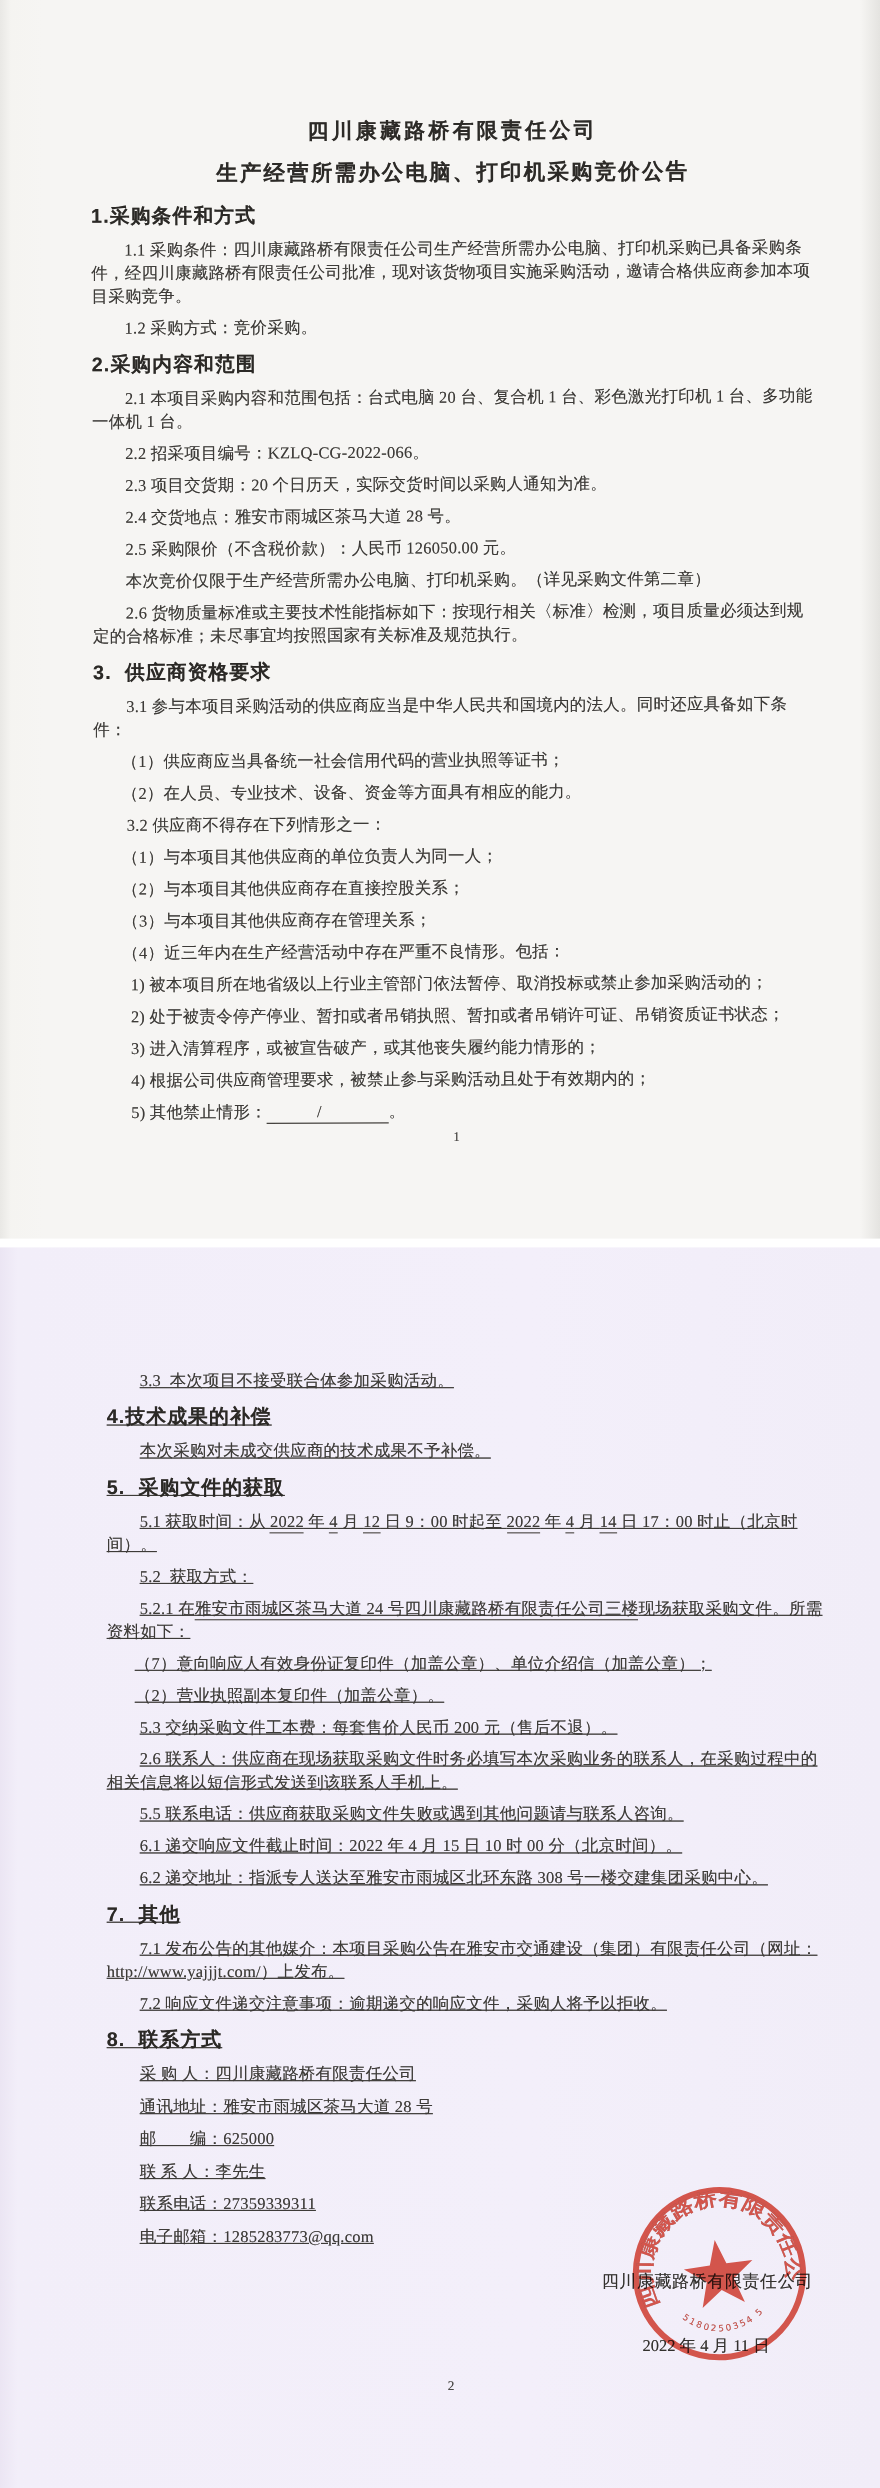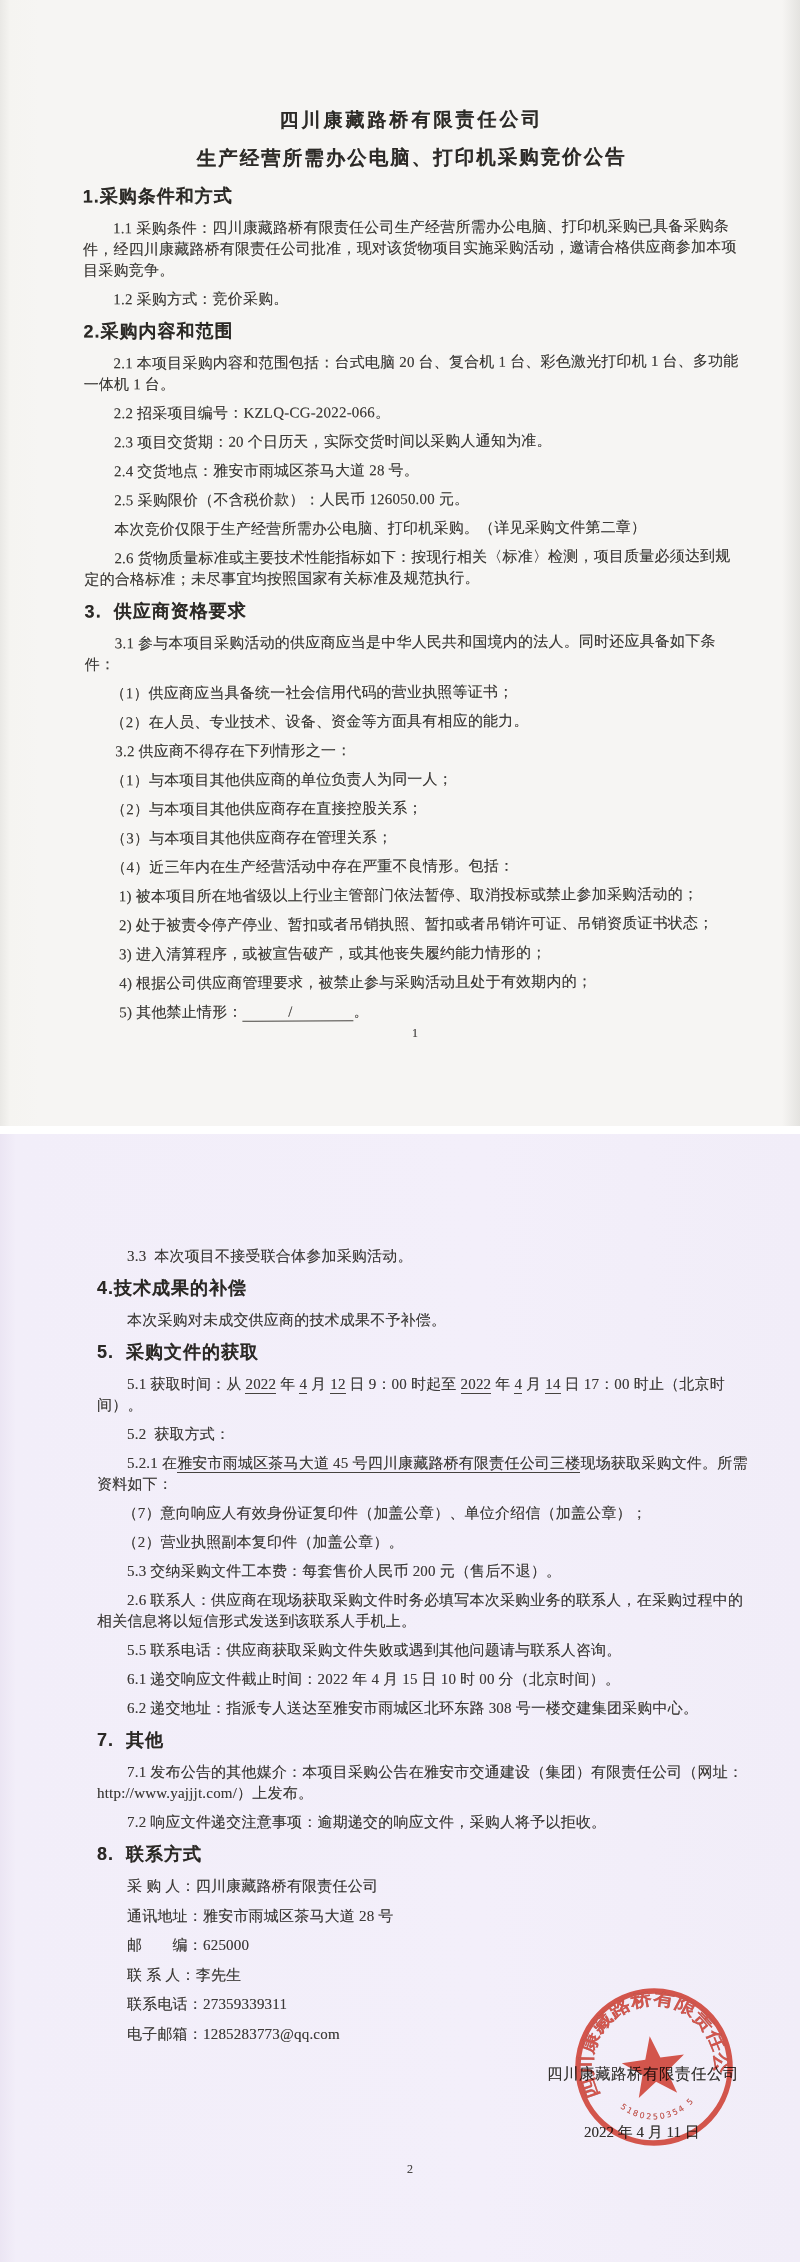--- a/index.html
+++ b/index.html
@@ -11,20 +11,21 @@
   .page{position:relative;width:800px;box-sizing:border-box;}
   .page1{
     height:1126px;
     background:linear-gradient(90deg,#e9e8e5 0,#f5f4f1 10px,#f6f5f3 40px,#f6f5f3 calc(100% - 18px),#e4e3e0 100%);
     padding:108px 58px 0 84px;
   }
   .page2{
     height:1128px;margin-top:8px;
     background:linear-gradient(90deg,#ebe5f3 0,#f2eef9 16px,#f3effa 60%,#f1edf8 100%);
     padding:112px 52px 0 97px;
+    text-decoration:underline;
   }
   .tilt{transform:rotate(-0.25deg);transform-origin:50% 40%;}
   .b-t1,.b-t2{
     text-align:center;font-weight:bold;color:#2c2a27;
     font-family:"Liberation Sans","DejaVu Sans",sans-serif;
     font-size:19px;line-height:24px;margin:0 0 13px;letter-spacing:3px;
   }
   .b-t2{letter-spacing:2px;font-size:19.5px;}
   .b-h{
     font-family:"Liberation Sans","DejaVu Sans",sans-serif;
@@ -93,21 +94,21 @@
 </div>
 
 <div class="page page2 scan-soft">
   <div id="p2-blocks">
       <div class="b-p"><span class="txt">3.3  本次项目不接受联合体参加采购活动。</span></div>
       <div class="b-h"><span class="txt">4.技术成果的补偿</span></div>
       <div class="b-p"><span class="txt">本次采购对未成交供应商的技术成果不予补偿。</span></div>
       <div class="b-h"><span class="txt">5.  采购文件的获取</span></div>
       <div class="b-p"><span class="txt">5.1 获取时间：从 </span><span class="u">2022</span><span class="txt"> 年 </span><span class="u">4</span><span class="txt"> 月 </span><span class="u">12</span><span class="txt"> 日 9：00 时起至 </span><span class="u">2022</span><span class="txt"> 年 </span><span class="u">4</span><span class="txt"> 月 </span><span class="u">14</span><span class="txt"> 日 17：00 时止（北京时间）。</span></div>
       <div class="b-p"><span class="txt">5.2  获取方式：</span></div>
-      <div class="b-p"><span class="txt">5.2.1 在</span><span class="u">雅安市雨城区茶马大道 45 号四川康藏路桥有限责任公司三楼</span><span class="txt">现场获取采购文件。所需资料如下：</span></div>
+      <div class="b-p"><span class="txt">5.2.1 在</span><span class="u">雅安市雨城区茶马大道 24 号四川康藏路桥有限责任公司三楼</span><span class="txt">现场获取采购文件。所需资料如下：</span></div>
       <div class="b-s"><span class="txt">（7）意向响应人有效身份证复印件（加盖公章）、单位介绍信（加盖公章）；</span></div>
       <div class="b-s"><span class="txt">（2）营业执照副本复印件（加盖公章）。</span></div>
       <div class="b-p"><span class="txt">5.3 交纳采购文件工本费：每套售价人民币 200 元（售后不退）。</span></div>
       <div class="b-p"><span class="txt">2.6 联系人：供应商在现场获取采购文件时务必填写本次采购业务的联系人，在采购过程中的相关信息将以短信形式发送到该联系人手机上。</span></div>
       <div class="b-p"><span class="txt">5.5 联系电话：供应商获取采购文件失败或遇到其他问题请与联系人咨询。</span></div>
       <div class="b-p"><span class="txt">6.1 递交响应文件截止时间：2022 年 4 月 15 日 10 时 00 分（北京时间）。</span></div>
       <div class="b-p"><span class="txt">6.2 递交地址：指派专人送达至雅安市雨城区北环东路 308 号一楼交建集团采购中心。</span></div>
       <div class="b-h"><span class="txt">7.  其他</span></div>
       <div class="b-p"><span class="txt">7.1 发布公告的其他媒介：本项目采购公告在雅安市交通建设（集团）有限责任公司（网址：http://www.yajjjt.com/）上发布。</span></div>
       <div class="b-p"><span class="txt">7.2 响应文件递交注意事项：逾期递交的响应文件，采购人将予以拒收。</span></div>

